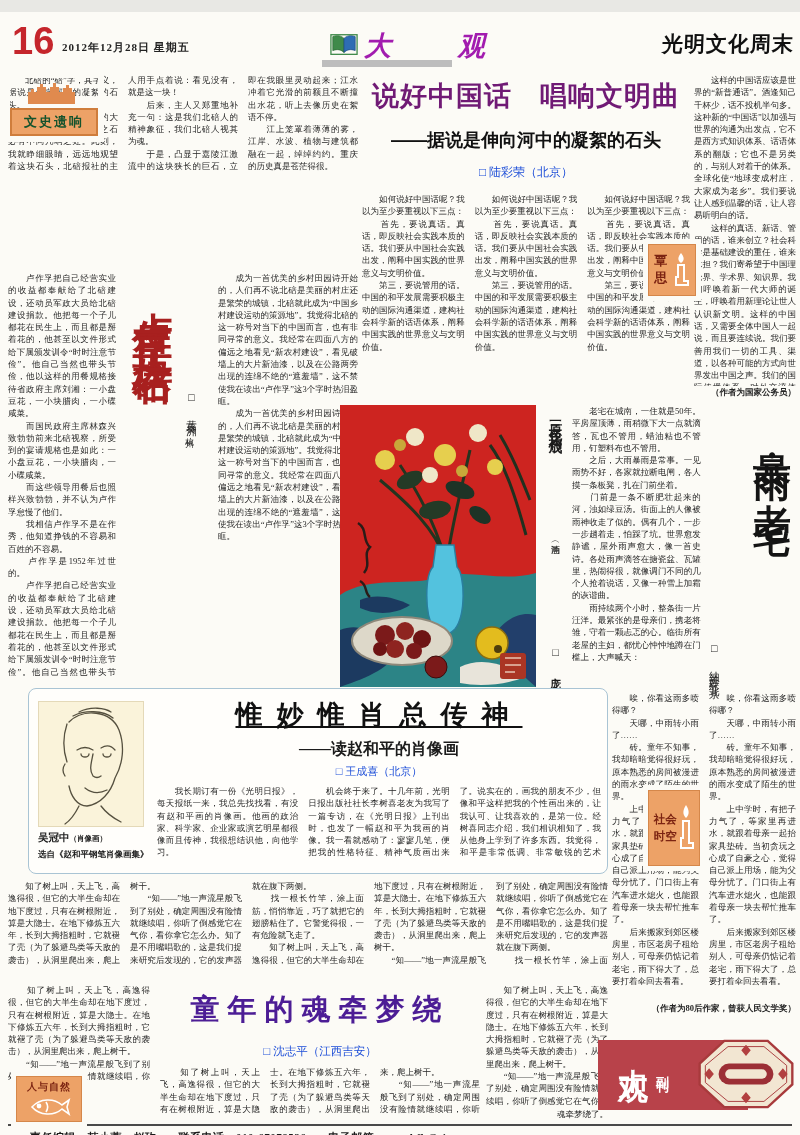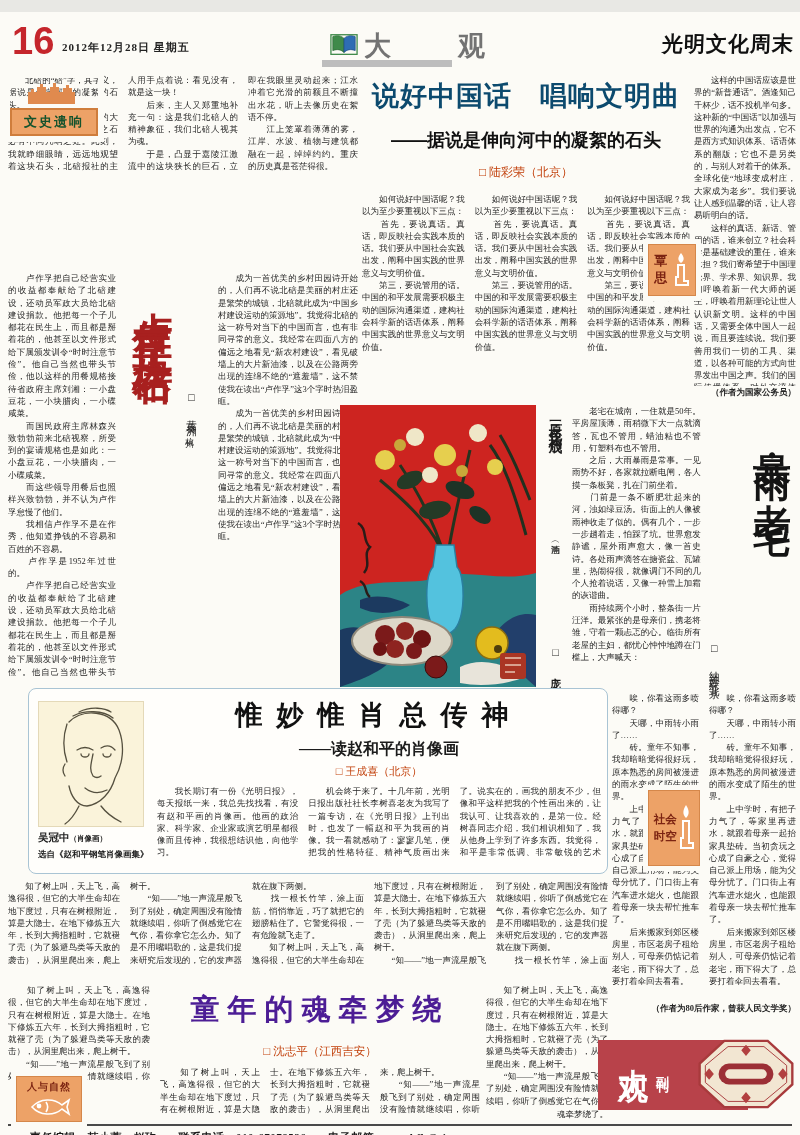--- a/index.html
+++ b/index.html
@@ -7,46 +7,46 @@
   .page {
     position:relative; width:800px; height:1135px; margin:12px auto;
     background:#fcfbf6; overflow:hidden;
     font-family:"Liberation Serif", serif; color:#1c1c1c;
   }
   .abs { position:absolute; }
 
   
   .pagenum { font-family:"Liberation Sans",sans-serif; font-size:38px; font-weight:700; color:#c5262c; line-height:1; }
   .dateline { font-size:11px; font-weight:700; color:#222; letter-spacing:1px; }
-  .logo-text { font-size:27px; font-weight:900; color:#737373; letter-spacing:20px; font-family:"Liberation Serif",serif; white-space:nowrap; }
+  .logo-text { font-size:27px; font-weight:900; color:#a21caf; letter-spacing:20px; font-family:"Liberation Serif",serif; white-space:nowrap;font-style:italic; }
   .logo-bar { background:#bdbdbd; }
   .masthead { font-family:"Liberation Sans",sans-serif; font-size:21px; font-weight:900; color:#101010; letter-spacing:1px; transform:skewX(-2deg); white-space:nowrap; }
 
   
   .body-text {
     font-size:8.5px; line-height:12.3px; text-align:justify; color:#262626;
     white-space:pre-line; overflow:hidden; height:100%;
   }
   .cols2 { column-count:2; column-gap:10px; }
   .cols3 { column-count:3; column-gap:10px; }
   .cols5 { column-count:5; column-gap:10px; }
 
   
   .badge { background:#eda267; border:1px solid #d5874a; color:#7c2412; box-shadow:0 0 0 5px #fcfbf6; z-index:5; }
   .badge-wenshi { width:88px; text-align:center; background:transparent; border:none; box-shadow:0 0 0 6px #fcfbf6; }
   .badge-wenshi .label { display:block; background:#eda267; border:2px solid #cf7d3c; color:#14532d; font-weight:700; font-size:13px; padding:3px 4px; letter-spacing:2px; }
   .vert { writing-mode:vertical-rl; }
 
   
-  .shuo-title { font-family:"Liberation Sans",sans-serif; font-size:27px; font-weight:900; color:#0c4a6e; text-align:center; letter-spacing:1px; white-space:nowrap; }
+  .shuo-title { font-family:"Liberation Sans",sans-serif; font-size:27px; font-weight:900; color:#701a75; text-align:center; letter-spacing:1px; white-space:nowrap; }
   .shuo-sub { font-family:"Liberation Sans",sans-serif; font-size:18px; font-weight:800; color:#111; text-align:center; }
-  .byline { font-size:12px; text-align:center; color:#c2410c;font-family:Liberation Serif, serif; }
+  .byline { font-size:12px; text-align:center; color:#1d4ed8;font-family:Liberation Serif, serif; }
   .lu-title { writing-mode:vertical-rl; font-size:40px; font-weight:900; color:#a8201f; letter-spacing:8px; line-height:1.2; font-family:"Liberation Serif",serif; }
   .rain-title { writing-mode:vertical-rl; font-size:38px; font-weight:900; color:#141414; letter-spacing:12px; line-height:1.3; }
-  .wei-title { font-size:27px; font-weight:700; letter-spacing:14px; text-align:center; color:#111; font-family:"Liberation Serif",serif; }
+  .wei-title { font-size:27px; font-weight:700; letter-spacing:14px; text-align:center; color:#111; font-family:"Liberation Serif",serif;text-decoration:underline; }
   .wei-sub { font-size:16px; font-weight:700; text-align:center; margin-top:6px; }
   .child-title { font-family:"Liberation Sans",sans-serif; font-size:29px; font-weight:900; color:#4c1d95; letter-spacing:8px; text-align:center; white-space:nowrap; }
   .vert-byline { writing-mode:vertical-rl; font-size:10.5px; color:#222; letter-spacing:3px; }
   .endnote { font-weight:700; }
 
   
   .wei-box { border:1px solid #a9c4d4; border-radius:8px; background:#fffefb; }
   .portrait-bg { background:#faf3da; border:1px solid #e4d9b8; }
   .caption-strong { font-size:10.5px; font-weight:700; }
   .caption-small { font-size:8.5px; font-weight:700; }

